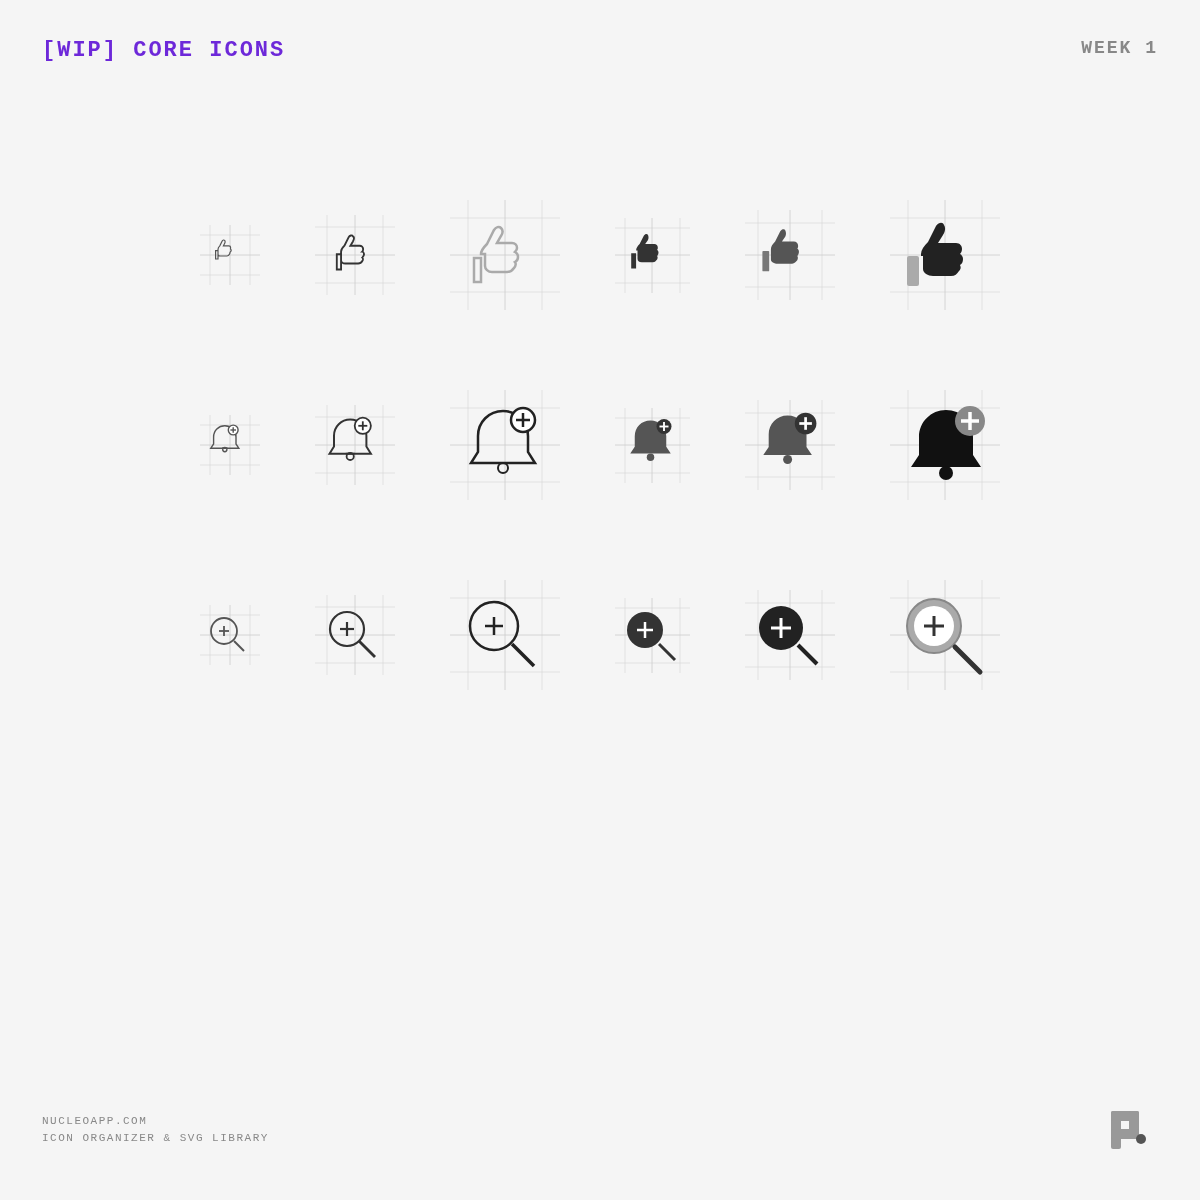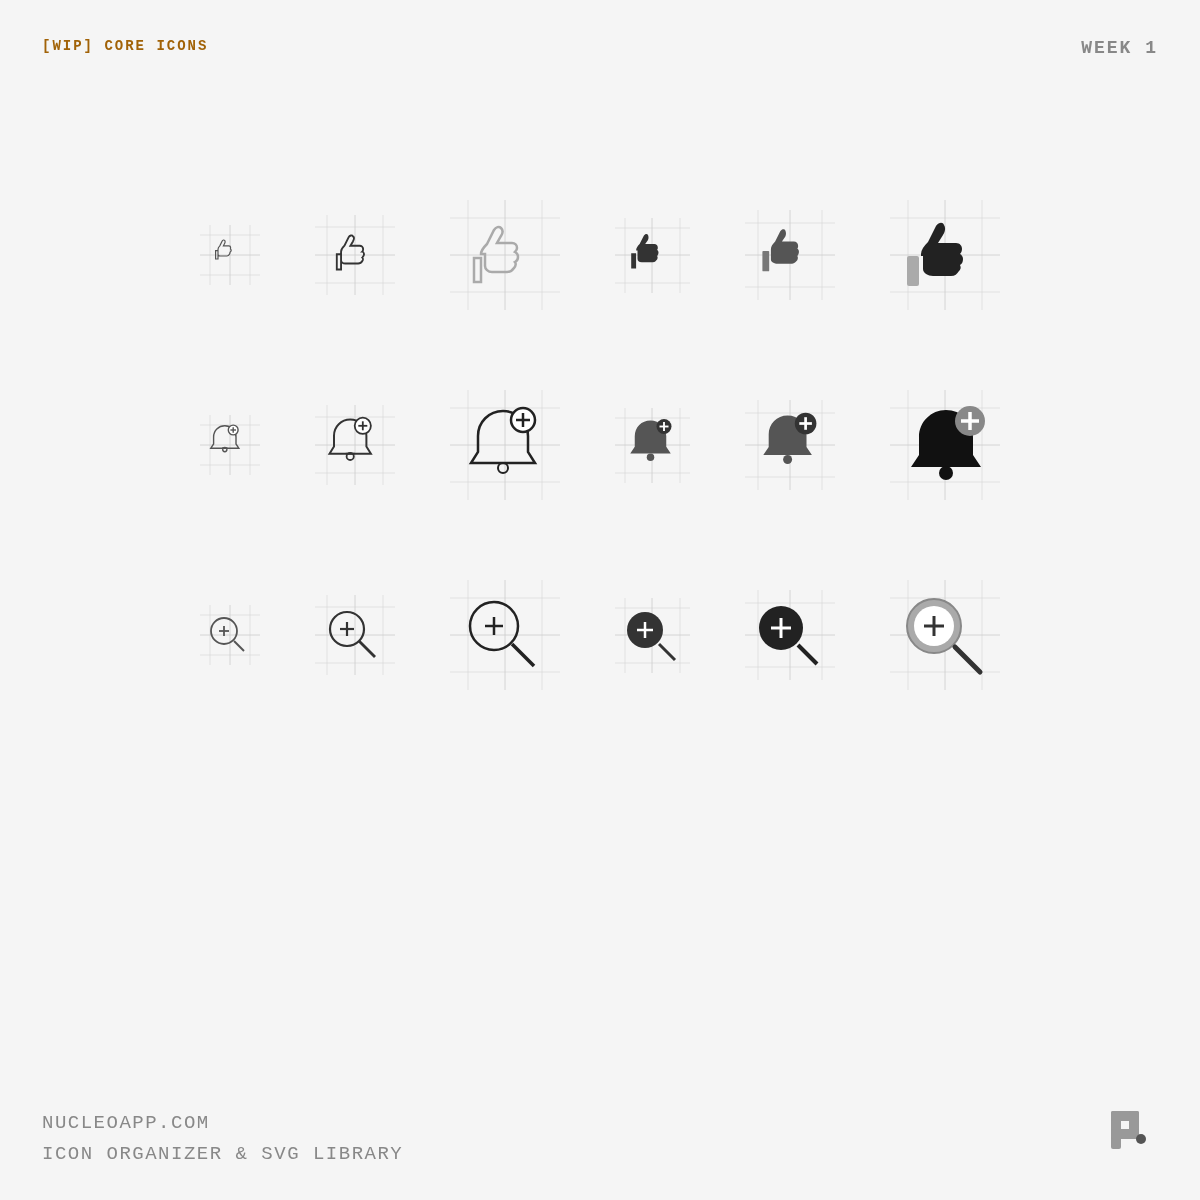--- a/index.html
+++ b/index.html
@@ -9,42 +9,42 @@
       background: #f5f5f5;
       font-family: 'Courier New', Courier, monospace;
       position: relative;
       overflow: hidden;
     }
 
     .header-left {
       position: absolute;
       top: 38px;
       left: 42px;
-      font-size: 14px;
+      font-size: 22px;
       font-weight: 600;
       letter-spacing: 2px;
-      color: #a16207;
+      color: #6d28d9;
     }
 
     .header-right {
       position: absolute;
       top: 38px;
       right: 42px;
       font-size: 18px;
       font-weight: 600;
       letter-spacing: 2px;
       color: #888;
       text-align: right;
     }
 
     .footer-left {
       position: absolute;
-      bottom: 31px;
+      bottom: 52px;
       left: 42px;
-      font-size: 19px;
+      font-size: 11px;
       letter-spacing: 1.5px;
       color: #888;
       line-height: 1.6;
     }
 
     
     .icon-grid {
       position: absolute;
       top: 200px;
       left: 0;

